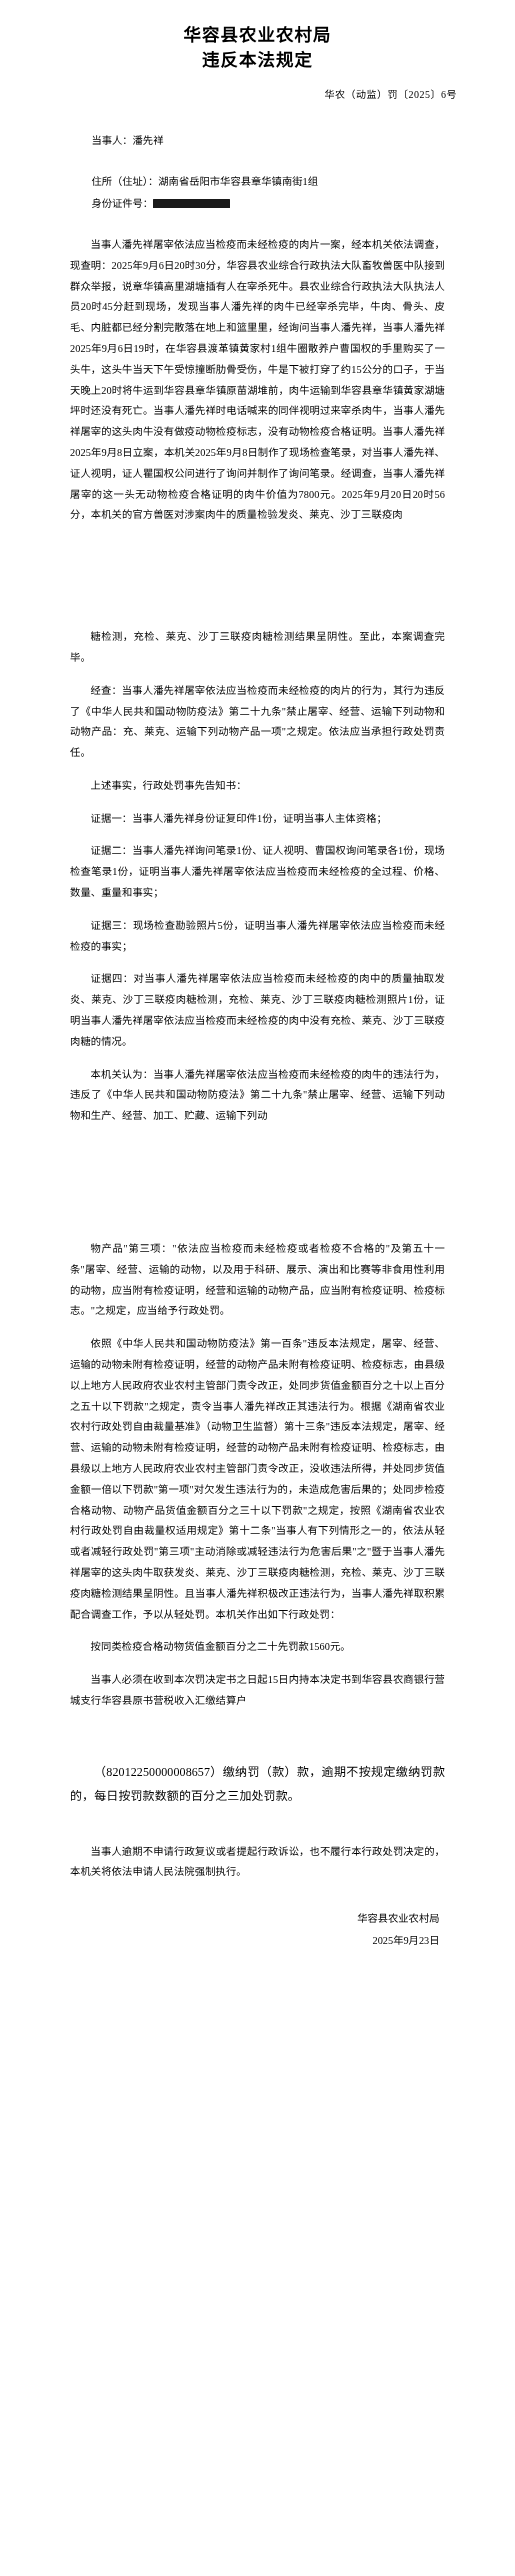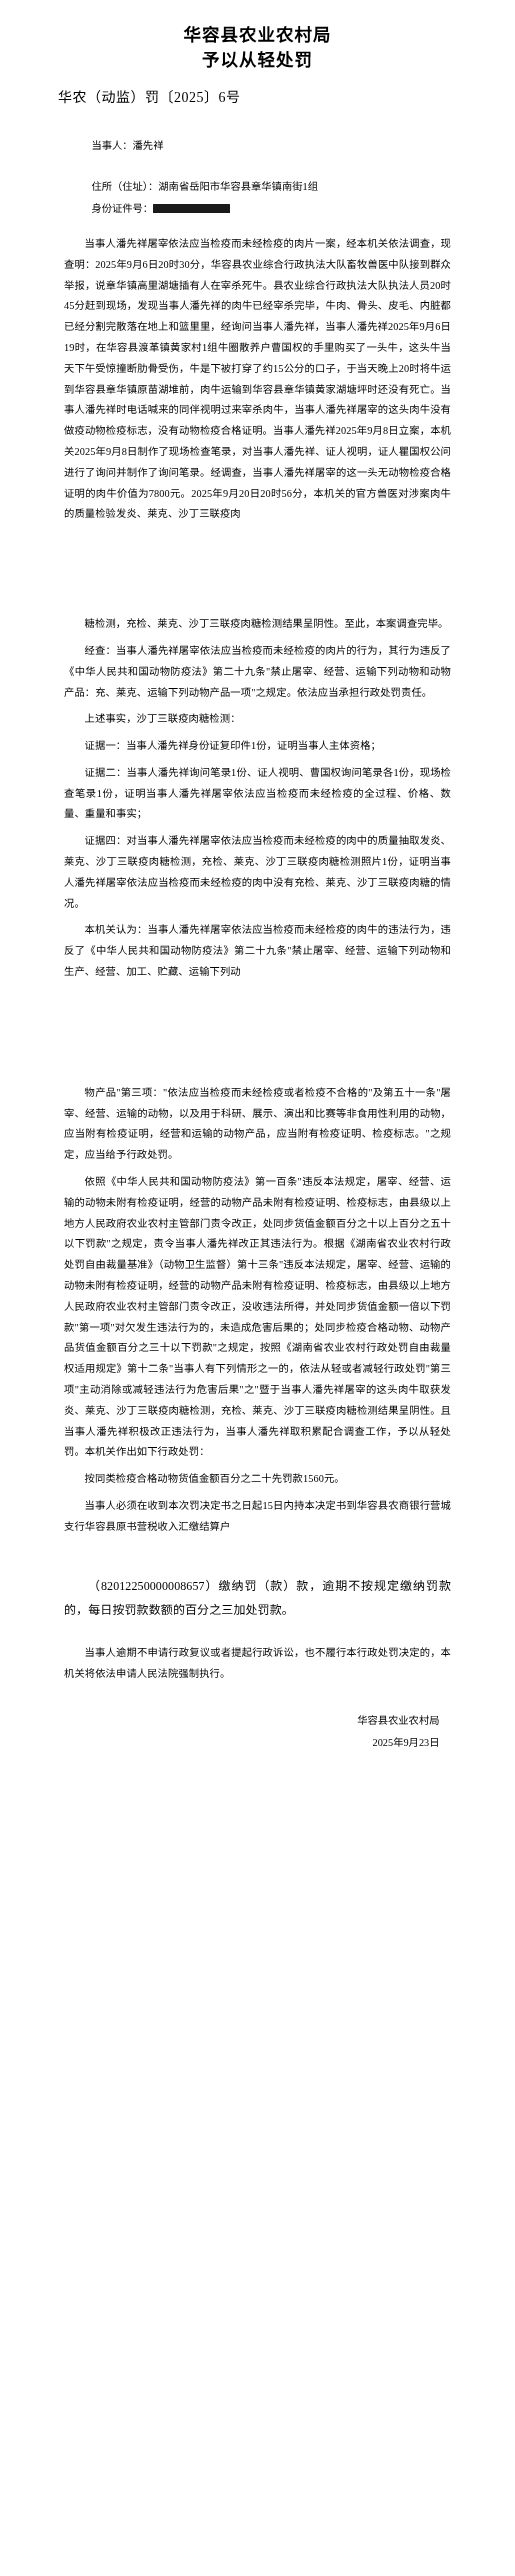--- a/index.html
+++ b/index.html
@@ -27,22 +27,22 @@
     font-weight: bold;
     letter-spacing: 1px;
     line-height: 1.42;
     margin: 0;
     color: #000;
   }
   .doc-title .line2 {
     display: block;
   }
   .doc-number {
-    text-align: left;
-    font-size: 14px;
+    text-align: right;
+    font-size: 10px;
     margin-top: 13.4px;
     margin-bottom: 9.3px;
     letter-spacing: 0.5px;
     color: #000;
   }
   .field-block {
     margin: 0 0 0 13.4px;
     font-size: 10.3px;
     line-height: 2.05;
     color: #000;
@@ -72,21 +72,21 @@
   .body-text {
     font-size: 10.3px;
     line-height: 2.02;
     text-align: justify;
     text-justify: inter-ideograph;
     margin: 0;
     color: #000;
     letter-spacing: 0.1px;
   }
   .body-text p {
-    margin: 6px;
+    margin: 12px;
     text-indent: 2em;
   }
   .gap-sm { height: 9.3px; }
   .gap-md { height: 24px; }
   .gap-lg { height: 77px; }
   .gap-xl { height: 88px; }
   .no-indent { text-indent: 0; }
   .sign-block {
     margin-top: 25px;
     text-align: right;
@@ -102,21 +102,21 @@
     line-height: 2.02;
   }
 </style>
 </head>
 <body>
 
 <div class="page">
 
   <h1 class="doc-title">
     <span>华容县农业农村局</span>
-    <span class="line2">予以从轻处罚</span>
+    <span class="line2">违反本法规定</span>
   </h1>
 
   <div class="doc-number">华农（动监）罚〔2025〕6号</div>
 
   <div class="field-block">
     <div class="field-row">
       <span class="field-label">当事人：</span><span class="field-value">潘先祥</span>
     </div>
     <div class="field-row">
       <span class="field-label">住所（住址）：</span><span class="field-value">湖南省岳阳市华容县章华镇南街1组</span>
@@ -130,23 +130,24 @@
 
   <div class="body-text">
     <p>当事人潘先祥屠宰依法应当检疫而未经检疫的肉片一案，经本机关依法调查，现查明：2025年9月6日20时30分，华容县农业综合行政执法大队畜牧兽医中队接到群众举报，说章华镇高里湖塘插有人在宰杀死牛。县农业综合行政执法大队执法人员20时45分赶到现场，发现当事人潘先祥的肉牛已经宰杀完毕，牛肉、骨头、皮毛、内脏都已经分割完散落在地上和篮里里，经询问当事人潘先祥，当事人潘先祥2025年9月6日19时，在华容县渡革镇黄家村1组牛圈散养户曹国权的手里购买了一头牛，这头牛当天下午受惊撞断肋骨受伤，牛是下被打穿了约15公分的口子，于当天晚上20时将牛运到华容县章华镇原苗湖堆前，肉牛运输到华容县章华镇黄家湖塘坪时还没有死亡。当事人潘先祥时电话喊来的同伴视明过来宰杀肉牛，当事人潘先祥屠宰的这头肉牛没有做疫动物检疫标志，没有动物检疫合格证明。当事人潘先祥2025年9月8日立案，本机关2025年9月8日制作了现场检查笔录，对当事人潘先祥、证人视明，证人瞿国权公问进行了询问并制作了询问笔录。经调查，当事人潘先祥屠宰的这一头无动物检疫合格证明的肉牛价值为7800元。2025年9月20日20时56分，本机关的官方兽医对涉案肉牛的质量检验发炎、莱克、沙丁三联疫肉</p>
   </div>
 
   <div class="gap-lg"></div>
 
   <div class="body-text">
     <p class="no-indent">糖检测，充检、莱克、沙丁三联疫肉糖检测结果呈阴性。至此，本案调查完毕。</p>
     <p>经查：当事人潘先祥屠宰依法应当检疫而未经检疫的肉片的行为，其行为违反了《中华人民共和国动物防疫法》第二十九条"禁止屠宰、经营、运输下列动物和动物产品：充、莱克、运输下列动物产品一项"之规定。依法应当承担行政处罚责任。</p>
-    <p>上述事实，沙丁三联疫肉糖检测：</p>
+    <p>上述事实，行政处罚事先告知书：</p>
     <p>证据一：当事人潘先祥身份证复印件1份，证明当事人主体资格；</p>
     <p>证据二：当事人潘先祥询问笔录1份、证人视明、曹国权询问笔录各1份，现场检查笔录1份，证明当事人潘先祥屠宰依法应当检疫而未经检疫的全过程、价格、数量、重量和事实；</p>
+    <p>证据三：现场检查勘验照片5份，证明当事人潘先祥屠宰依法应当检疫而未经检疫的事实；</p>
     <p>证据四：对当事人潘先祥屠宰依法应当检疫而未经检疫的肉中的质量抽取发炎、莱克、沙丁三联疫肉糖检测，充检、莱克、沙丁三联疫肉糖检测照片1份，证明当事人潘先祥屠宰依法应当检疫而未经检疫的肉中没有充检、莱克、沙丁三联疫肉糖的情况。</p>
     <p>本机关认为：当事人潘先祥屠宰依法应当检疫而未经检疫的肉牛的违法行为，违反了《中华人民共和国动物防疫法》第二十九条"禁止屠宰、经营、运输下列动物和生产、经营、加工、贮藏、运输下列动</p>
   </div>
 
   <div class="gap-xl"></div>
 
   <div class="body-text">
     <p class="no-indent">物产品"第三项："依法应当检疫而未经检疫或者检疫不合格的"及第五十一条"屠宰、经营、运输的动物，以及用于科研、展示、演出和比赛等非食用性利用的动物，应当附有检疫证明，经营和运输的动物产品，应当附有检疫证明、检疫标志。"之规定，应当给予行政处罚。</p>
     <p>依照《中华人民共和国动物防疫法》第一百条"违反本法规定，屠宰、经营、运输的动物未附有检疫证明，经营的动物产品未附有检疫证明、检疫标志，由县级以上地方人民政府农业农村主管部门责令改正，处同步货值金额百分之十以上百分之五十以下罚款"之规定，责令当事人潘先祥改正其违法行为。根据《湖南省农业农村行政处罚自由裁量基准》（动物卫生监督）第十三条"违反本法规定，屠宰、经营、运输的动物未附有检疫证明，经营的动物产品未附有检疫证明、检疫标志，由县级以上地方人民政府农业农村主管部门责令改正，没收违法所得，并处同步货值金额一倍以下罚款"第一项"对欠发生违法行为的，未造成危害后果的；处同步检疫合格动物、动物产品货值金额百分之三十以下罚款"之规定，按照《湖南省农业农村行政处罚自由裁量权适用规定》第十二条"当事人有下列情形之一的，依法从轻或者减轻行政处罚"第三项"主动消除或减轻违法行为危害后果"之"暨于当事人潘先祥屠宰的这头肉牛取获发炎、莱克、沙丁三联疫肉糖检测，充检、莱克、沙丁三联疫肉糖检测结果呈阴性。且当事人潘先祥积极改正违法行为，当事人潘先祥取积累配合调查工作，予以从轻处罚。本机关作出如下行政处罚：</p>
     <p>按同类检疫合格动物货值金额百分之二十先罚款1560元。</p>

